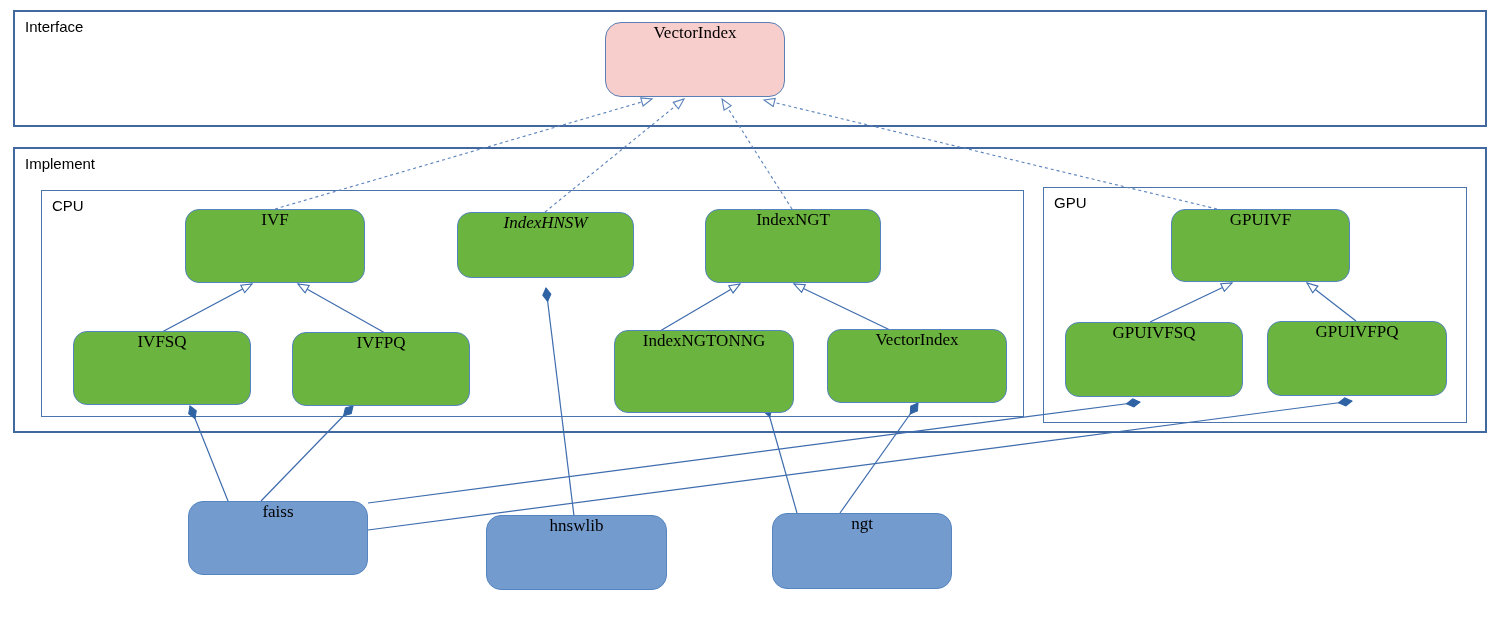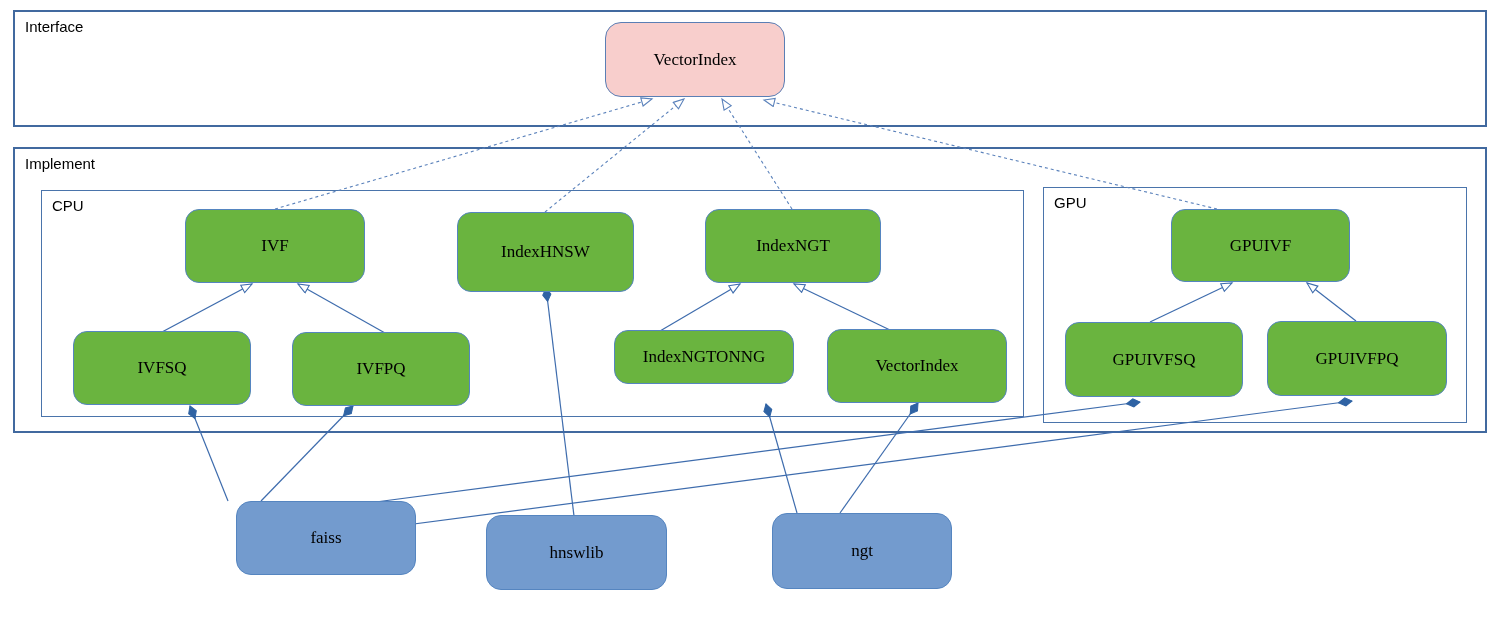--- a/index.html
+++ b/index.html
@@ -13,21 +13,21 @@
   .container.inner { border-width:1.5px; border-color:#4a74ab; }
   .container-label {
     position:absolute; top:6px; left:10px; font-size:15px; color:#000000; white-space:nowrap;
   }
   .container-label.wavy {
     text-decoration-line:underline; text-decoration-style:wavy;
     text-decoration-color:#d03030; text-decoration-thickness:1px; text-underline-offset:3px;
   }
   .node {
     position:absolute; box-sizing:border-box;
-    display:flex; align-items:center; justify-content:center;
+    display:flex; justify-content:center;
     border:1.5px solid #5585c0; border-radius:14px;
     font-family:"Liberation Serif", serif; font-size:17px; color:#000000;
     z-index:3;
   }
   .node.green { background:#6ab43f; }
   .node.blue  { background:#739bce; border-radius:15px; }
   .node.pink  { background:#f8cecc; border-radius:16px; border-color:#5b7fb5; }
   svg.edges { position:absolute; left:0; top:0; z-index:2; pointer-events:none; }
   svg.edges line { stroke:#3e6cad; stroke-width:1.2; }
   svg.edges line.dashed { stroke:#5b82bb; stroke-width:1.1; stroke-dasharray:3,3; }
@@ -89,57 +89,57 @@
   </svg>
 
   <div class="node pink" style="left:605px; top:22px; width:180px; height:75px;">
     <span>VectorIndex</span>
   </div>
 
   <div class="node green" style="left:185px; top:209px; width:180px; height:74px;">
     <span>IVF</span>
   </div>
 
-  <div class="node green" style="left:457px; top:212px; width:177px; height:80px;">
+  <div class="node green" style="left:457px; top:212px; width:177px; height:66px;font-style:italic;">
     <span>IndexHNSW</span>
   </div>
 
   <div class="node green" style="left:705px; top:209px; width:176px; height:74px;">
     <span>IndexNGT</span>
   </div>
 
   <div class="node green" style="left:73px; top:331px; width:178px; height:74px;">
     <span>IVFSQ</span>
   </div>
 
   <div class="node green" style="left:292px; top:332px; width:178px; height:74px;">
     <span>IVFPQ</span>
   </div>
 
-  <div class="node green" style="left:614px; top:330px; width:180px; height:54px;">
+  <div class="node green" style="left:614px; top:330px; width:180px; height:83px;">
     <span>IndexNGTONNG</span>
   </div>
 
   <div class="node green" style="left:827px; top:329px; width:180px; height:74px;">
     <span>VectorIndex</span>
   </div>
 
   <div class="node green" style="left:1171px; top:209px; width:179px; height:73px;">
     <span>GPUIVF</span>
   </div>
 
   <div class="node green" style="left:1065px; top:322px; width:178px; height:75px;">
     <span>GPUIVFSQ</span>
   </div>
 
   <div class="node green" style="left:1267px; top:321px; width:180px; height:75px;">
     <span>GPUIVFPQ</span>
   </div>
 
-  <div class="node blue" style="left:188px; top:501px; width:180px; height:74px;margin-left:48px;">
+  <div class="node blue" style="left:188px; top:501px; width:180px; height:74px;">
     <span>faiss</span>
   </div>
 
   <div class="node blue" style="left:486px; top:515px; width:181px; height:75px;">
     <span>hnswlib</span>
   </div>
 
   <div class="node blue" style="left:772px; top:513px; width:180px; height:76px;">
     <span>ngt</span>
   </div>

